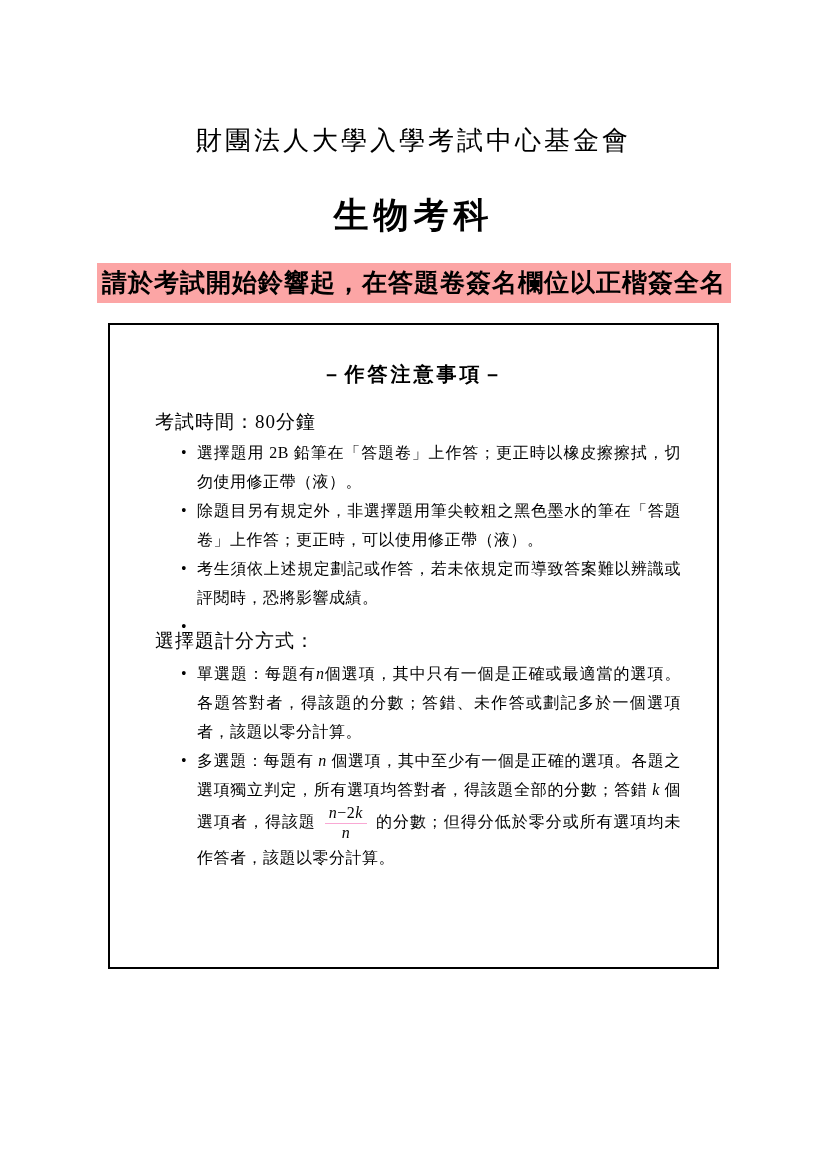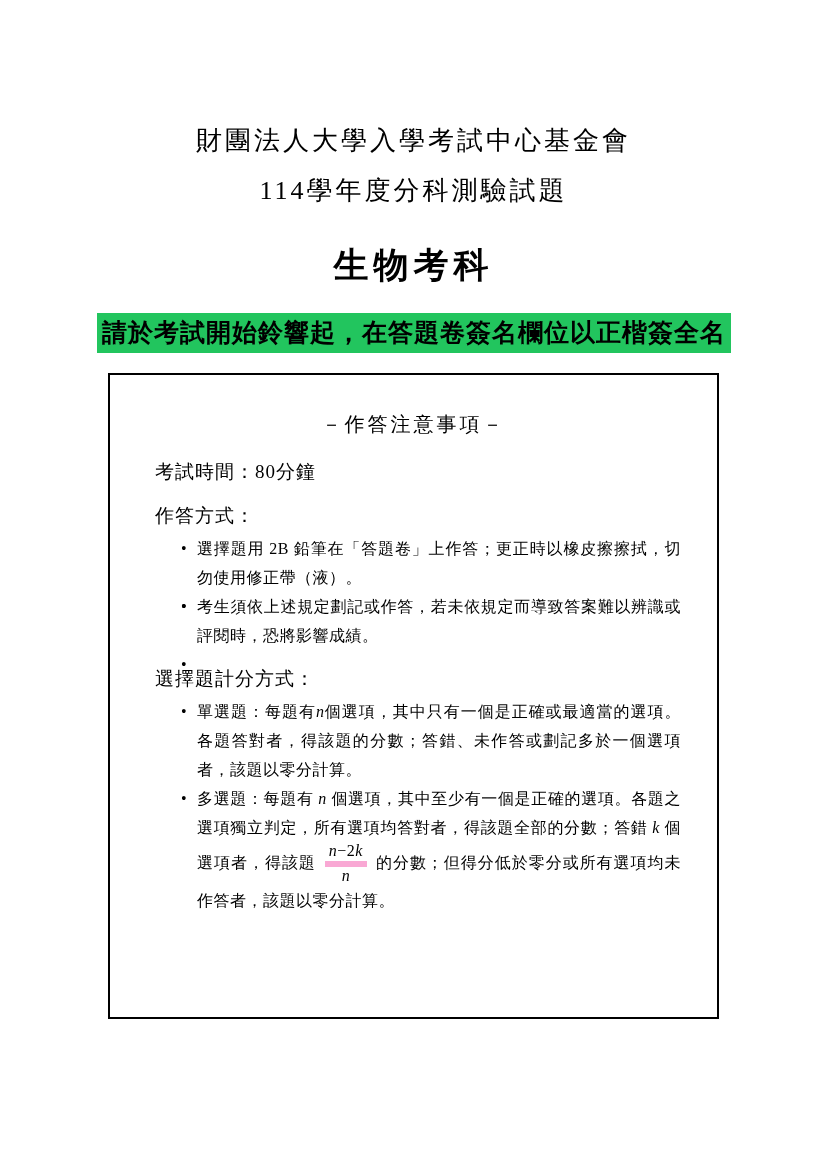--- a/index.html
+++ b/index.html
@@ -35,41 +35,42 @@
     text-align: center;
     font-size: 35px;
     line-height: 42px;
     letter-spacing: 5px;
     font-weight: bold;
   }
   .signature-bar {
     margin-left: 97px;
     margin-top: 26px;
     width: 634px; height: 40px;
-    background: #22c55e;
+    background: #fca5a5;
     font-size: 25px;
     font-weight: bold;
     line-height: 40px;
     text-align: center;
     letter-spacing: 1px;
     white-space: nowrap;
   }
   .notice-box {
     margin-left: 108px;
     margin-top: 20px;
     width: 611px; height: 646px;
     border: 2px solid #000000;
     overflow: hidden;
   }
   .box-title {
     margin-top: 36px;
     text-align: center;
     font-size: 20px;
     line-height: 26px;
     letter-spacing: 3px;
+    font-weight: bold;
   }
   .box-content {
     padding: 0 36px 0 45px;
   }
   .exam-time {
     margin-top: 22px;
     font-size: 19px;
     line-height: 26px;
     letter-spacing: 1px;
   }
@@ -100,55 +101,54 @@
   .frac {
     display: inline-block;
     vertical-align: middle;
     text-align: center;
     line-height: 1.15;
     margin: 0 4px;
     font-size: 16px;
   }
   .frac-num {
     display: block;
-    border-bottom: 6px solid #f9a8d4;
+    border-bottom: 1px solid #f9a8d4;
     padding: 0 4px 1px;
   }
   .frac-den { display: block; }
 </style>
 </head>
 <body>
 
 <div class="page">
 
   <div class="title-org">財團法人大學入學考試中心基金會</div>
 
-  <div class="title-exam">114學年度分科測驗試題</div>
 
   <div class="subject-title">生物考科</div>
 
   <div class="signature-bar">請於考試開始鈴響起，在答題卷簽名欄位以正楷簽全名</div>
 
   <div class="notice-box">
 
     <div class="box-title">－作答注意事項－</div>
 
     <div class="box-content">
 
       <div class="exam-time">考試時間：80分鐘</div>
 
-      <div class="section-heading">作答方式：</div>
 
       <div class="bullet-list">
         <div class="bullet-item">
           <span class="bullet-dot">•</span>
           <span>選擇題用 2B 鉛筆在「答題卷」上作答；更正時以橡皮擦擦拭，切勿使用修正帶（液）。</span>
         </div>
         <div class="bullet-item">
           <span class="bullet-dot">•</span>
+          <span>除題目另有規定外，非選擇題用筆尖較粗之黑色墨水的筆在「答題卷」上作答；更正時，可以使用修正帶（液）。</span>
         </div>
         <div class="bullet-item">
           <span class="bullet-dot">•</span>
           <span>考生須依上述規定劃記或作答，若未依規定而導致答案難以辨識或評閱時，恐將影響成績。</span>
         </div>
         <div class="bullet-item">
           <span class="bullet-dot">•</span>
         </div>
       </div>
 

